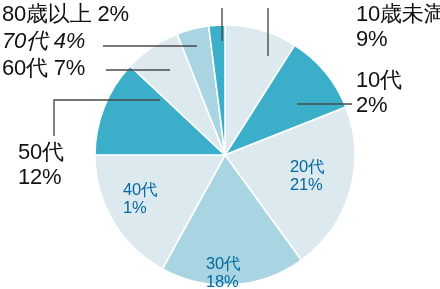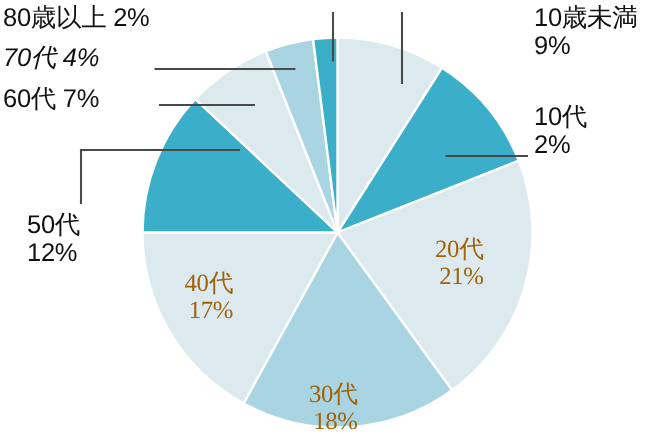--- a/index.html
+++ b/index.html
@@ -21,34 +21,34 @@
     position: absolute;
     left: 0;
     top: 0;
     width: 440px;
     height: 289px;
     display: block;
   }
   .callout-label {
     position: absolute;
     color: #111111;
-    font-size: 17px;
+    font-size: 22px;
     line-height: 1.12;
     white-space: pre;
     font-family: "Liberation Sans", "DejaVu Sans", sans-serif;
     letter-spacing: -0.2px;
   }
   .inner-label {
     position: absolute;
-    color: #a16207;
+    color: #0369a1;
     font-size: 16.5px;
     line-height: 1.12;
     white-space: pre;
-    text-align: right;
-    font-family: Liberation Serif, serif;
+    text-align: left;
+    font-family: Liberation Sans, sans-serif;
     letter-spacing: -0.2px;
   }
   .lbl-80    { left: 2px;   top: 2px;  }
   .lbl-70    { left: 2px;   top: 29px; font-style: italic; }
   .lbl-60    { left: 2px;   top: 56px; }
   .lbl-50    { left: 18px;  top: 140px; }
   .lbl-u10   { left: 312px; top: 2px; margin-left: 44px;  }
   .lbl-10    { left: 356px; top: 68px; }
   .lbl-20    { left: 290px; top: 157px; }
   .lbl-30    { left: 206px; top: 222px; margin-top: 32px; }
@@ -89,15 +89,15 @@
 12%</div>
   <div class="callout-label lbl-u10">10歳未満
 9%</div>
   <div class="callout-label lbl-10">10代
 2%</div>
   <div class="inner-label   lbl-20">20代
 21%</div>
   <div class="inner-label   lbl-30">30代
 18%</div>
   <div class="inner-label   lbl-40">40代
-17%</div>
+1%</div>
 
 </div>
 
 </body></html>

